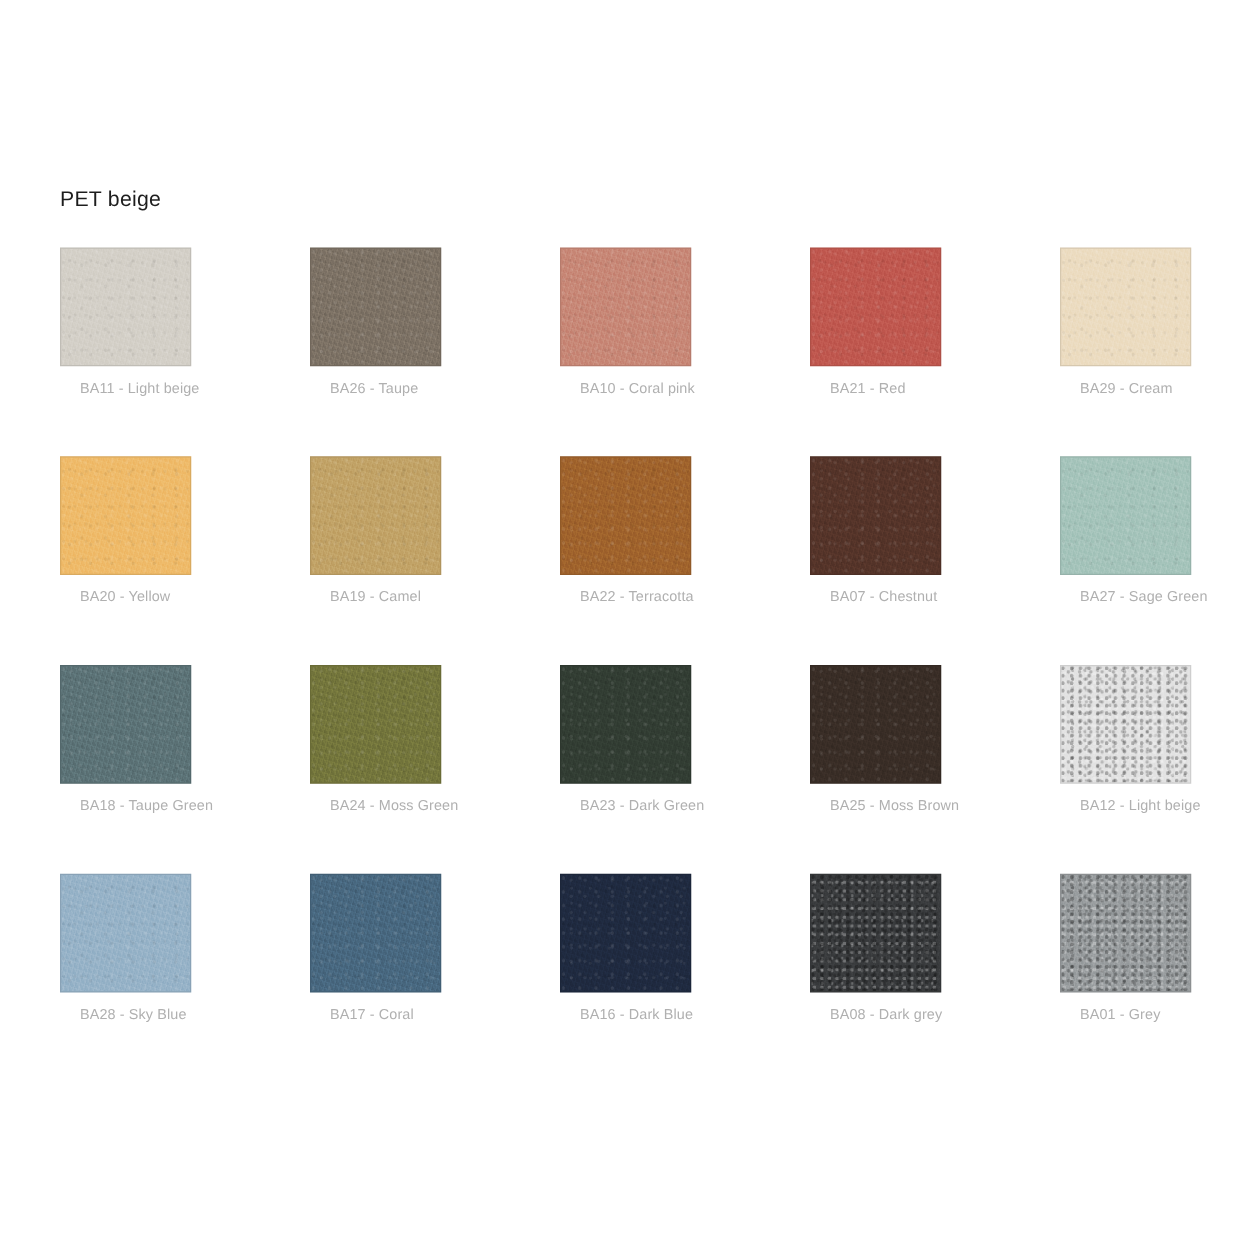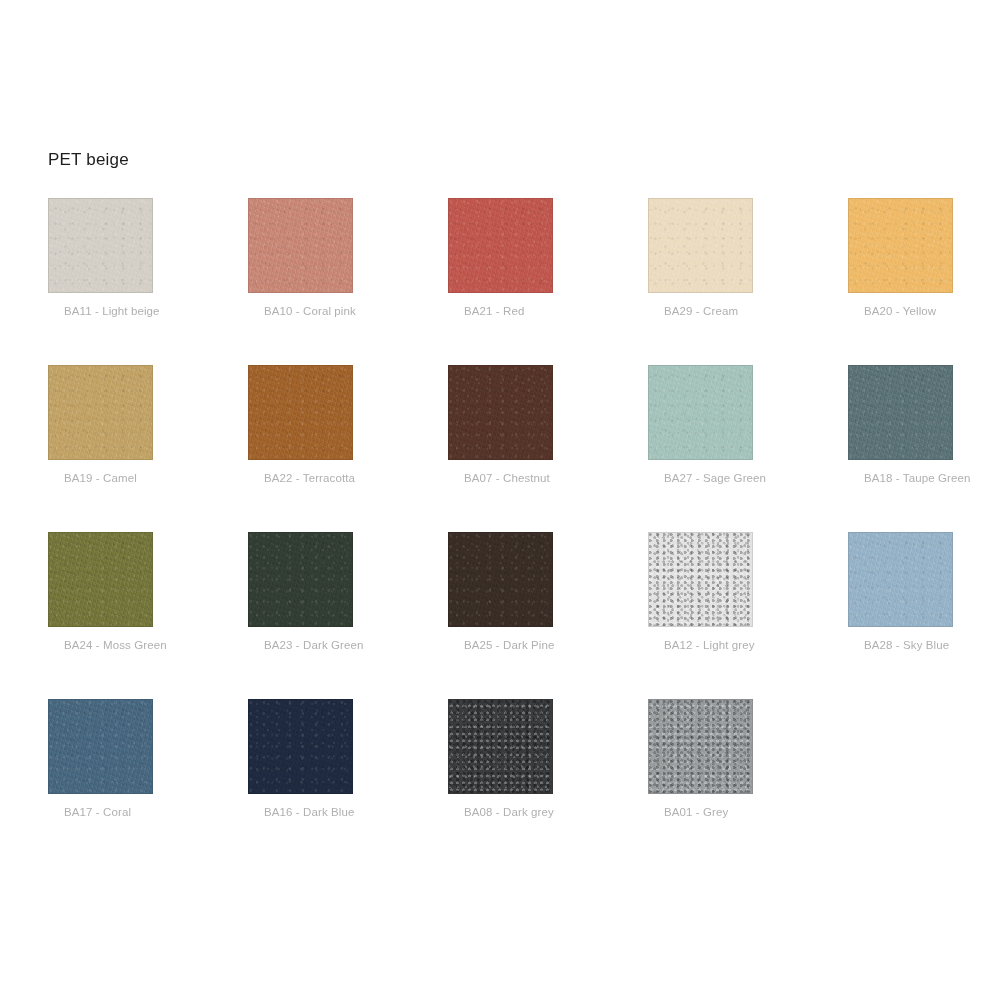--- a/index.html
+++ b/index.html
@@ -120,20 +120,24 @@
 <div class="page">
 
   <h1 class="page-title">PET beige</h1>
 
   <div class="swatch-grid">
       <div class="swatch-cell">
         <div class="swatch-chip" style="background-color: rgb(212, 208, 200);"></div>
         <div class="swatch-label">BA11 - Light beige</div>
       </div>
       <div class="swatch-cell">
+        <div class="swatch-chip" style="background-color: rgb(125, 114, 101);"></div>
+        <div class="swatch-label">BA26 - Taupe</div>
+      </div>
+      <div class="swatch-cell">
         <div class="swatch-chip" style="background-color: rgb(200, 136, 119);"></div>
         <div class="swatch-label">BA10 - Coral pink</div>
       </div>
       <div class="swatch-cell">
         <div class="swatch-chip" style="background-color: rgb(192, 88, 79);"></div>
         <div class="swatch-label">BA21 - Red</div>
       </div>
       <div class="swatch-cell">
         <div class="swatch-chip" style="background-color: rgb(236, 220, 193);"></div>
         <div class="swatch-label">BA29 - Cream</div>
@@ -165,25 +169,25 @@
       <div class="swatch-cell">
         <div class="swatch-chip" style="background-color: rgb(116, 118, 60);"></div>
         <div class="swatch-label">BA24 - Moss Green</div>
       </div>
       <div class="swatch-cell">
         <div class="swatch-chip" style="background-color: rgb(50, 61, 51);"></div>
         <div class="swatch-label">BA23 - Dark Green</div>
       </div>
       <div class="swatch-cell">
         <div class="swatch-chip" style="background-color: rgb(57, 45, 38);"></div>
-        <div class="swatch-label">BA25 - Dark Pine</div>
+        <div class="swatch-label">BA25 - Moss Brown</div>
       </div>
       <div class="swatch-cell">
         <div class="swatch-chip speckled" style="background-color: rgb(227, 227, 227);"></div>
-        <div class="swatch-label">BA12 - Light grey</div>
+        <div class="swatch-label">BA12 - Light beige</div>
       </div>
       <div class="swatch-cell">
         <div class="swatch-chip" style="background-color: rgb(151, 179, 200);"></div>
         <div class="swatch-label">BA28 - Sky Blue</div>
       </div>
       <div class="swatch-cell">
         <div class="swatch-chip" style="background-color: rgb(72, 104, 128);"></div>
         <div class="swatch-label">BA17 - Coral</div>
       </div>
       <div class="swatch-cell">

